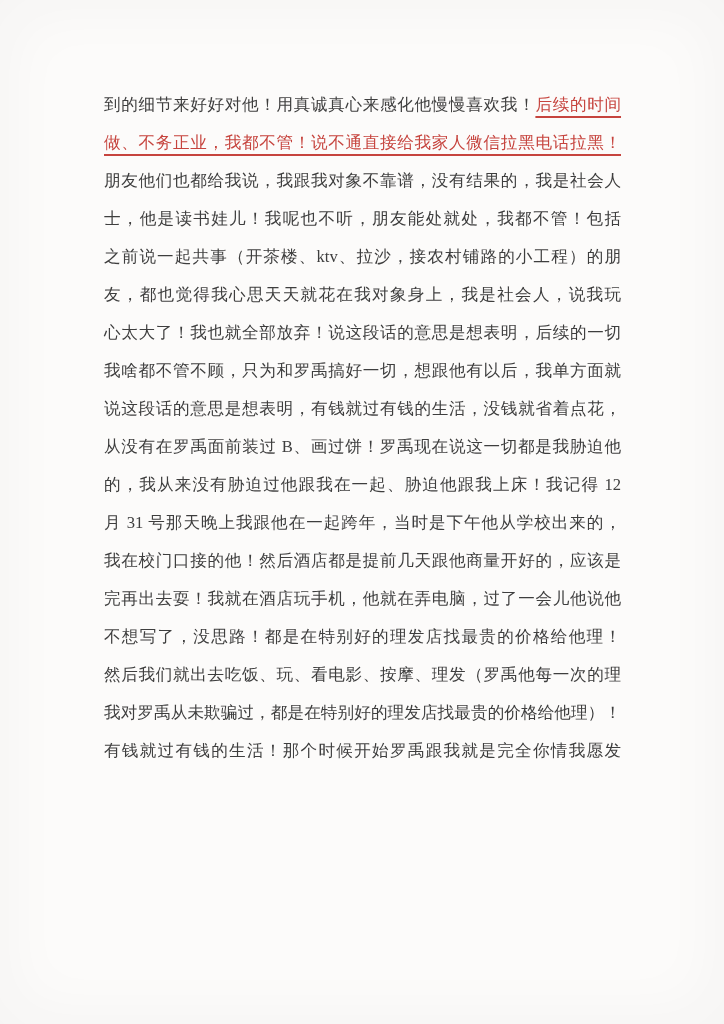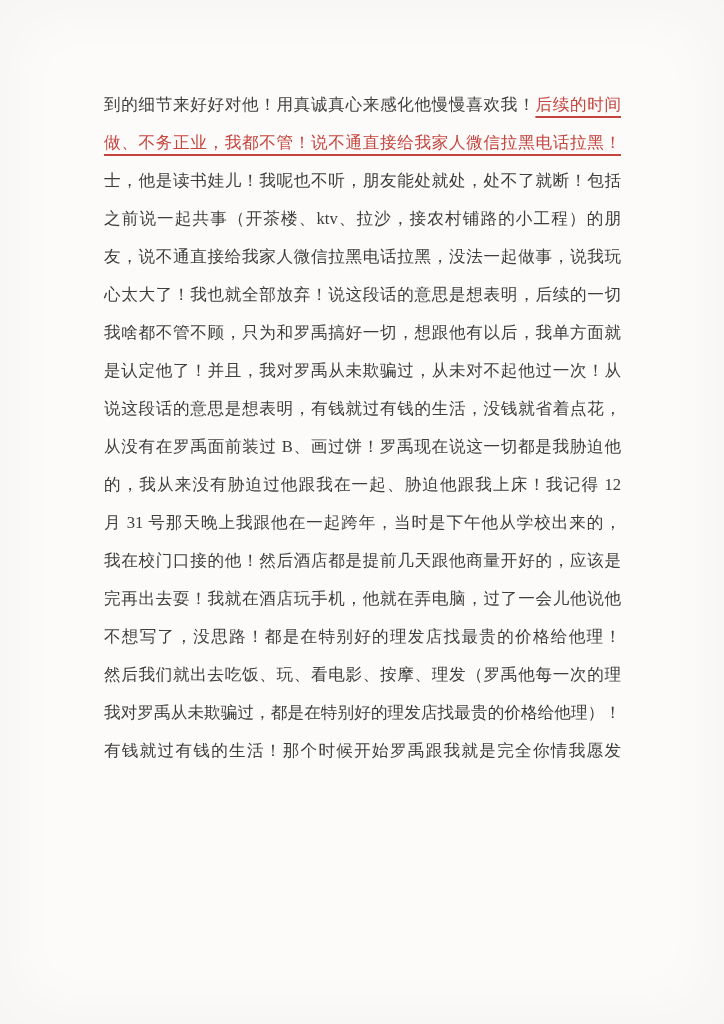--- a/index.html
+++ b/index.html
@@ -50,26 +50,26 @@
     text-underline-offset: 6px;
   }
 </style>
 </head>
 <body style="--page-bg: #fcfbfa; --text-color: #3e3e3e; --red-color: #c6443e;">
 
 <div class="page">
   <div class="text-block">
       <div class="line"><span class="seg">到的细节来好好对他！用真诚真心来感化他慢慢喜欢我！</span><span class="seg red">后续的时间</span></div>
       <div class="line"><span class="seg red">做、不务正业，我都不管！说不通直接给我家人微信拉黑电话拉黑！</span></div>
-      <div class="line"><span class="seg">士，他是读书娃儿！我呢也不听，朋友能处就处，处不了就断！包括</span></div>
+      <div class="line"><span class="seg">朋友他们也都给我说，我跟我对象不靠谱，没有结果的，我是社会人</span></div>
+      <div class="line"><span class="seg">士，他是读书娃儿！我呢也不听，朋友能处就处，我都不管！包括</span></div>
       <div class="line"><span class="seg">之前说一起共事（开茶楼、ktv、拉沙，接农村铺路的小工程）的朋</span></div>
-      <div class="line"><span class="seg">友，说不通直接给我家人微信拉黑电话拉黑，没法一起做事，说我玩</span></div>
+      <div class="line"><span class="seg">友，都也觉得我心思天天就花在我对象身上，我是社会人，说我玩</span></div>
       <div class="line"><span class="seg">心太大了！我也就全部放弃！说这段话的意思是想表明，后续的一切</span></div>
       <div class="line"><span class="seg">我啥都不管不顾，只为和罗禹搞好一切，想跟他有以后，我单方面就</span></div>
-      <div class="line"><span class="seg">是认定他了！并且，我对罗禹从未欺骗过，从未对不起他过一次！从</span></div>
       <div class="line"><span class="seg">说这段话的意思是想表明，有钱就过有钱的生活，没钱就省着点花，</span></div>
       <div class="line"><span class="seg">从没有在罗禹面前装过 B、画过饼！罗禹现在说这一切都是我胁迫他</span></div>
       <div class="line"><span class="seg">的，我从来没有胁迫过他跟我在一起、胁迫他跟我上床！我记得 12</span></div>
       <div class="line"><span class="seg">月 31 号那天晚上我跟他在一起跨年，当时是下午他从学校出来的，</span></div>
       <div class="line"><span class="seg">我在校门口接的他！然后酒店都是提前几天跟他商量开好的，应该是</span></div>
       <div class="line"><span class="seg">完再出去耍！我就在酒店玩手机，他就在弄电脑，过了一会儿他说他</span></div>
       <div class="line"><span class="seg">不想写了，没思路！都是在特别好的理发店找最贵的价格给他理！</span></div>
       <div class="line"><span class="seg">然后我们就出去吃饭、玩、看电影、按摩、理发（罗禹他每一次的理</span></div>
       <div class="line"><span class="seg">我对罗禹从未欺骗过，都是在特别好的理发店找最贵的价格给他理）！</span></div>
       <div class="line"><span class="seg">有钱就过有钱的生活！那个时候开始罗禹跟我就是完全你情我愿发</span></div>

